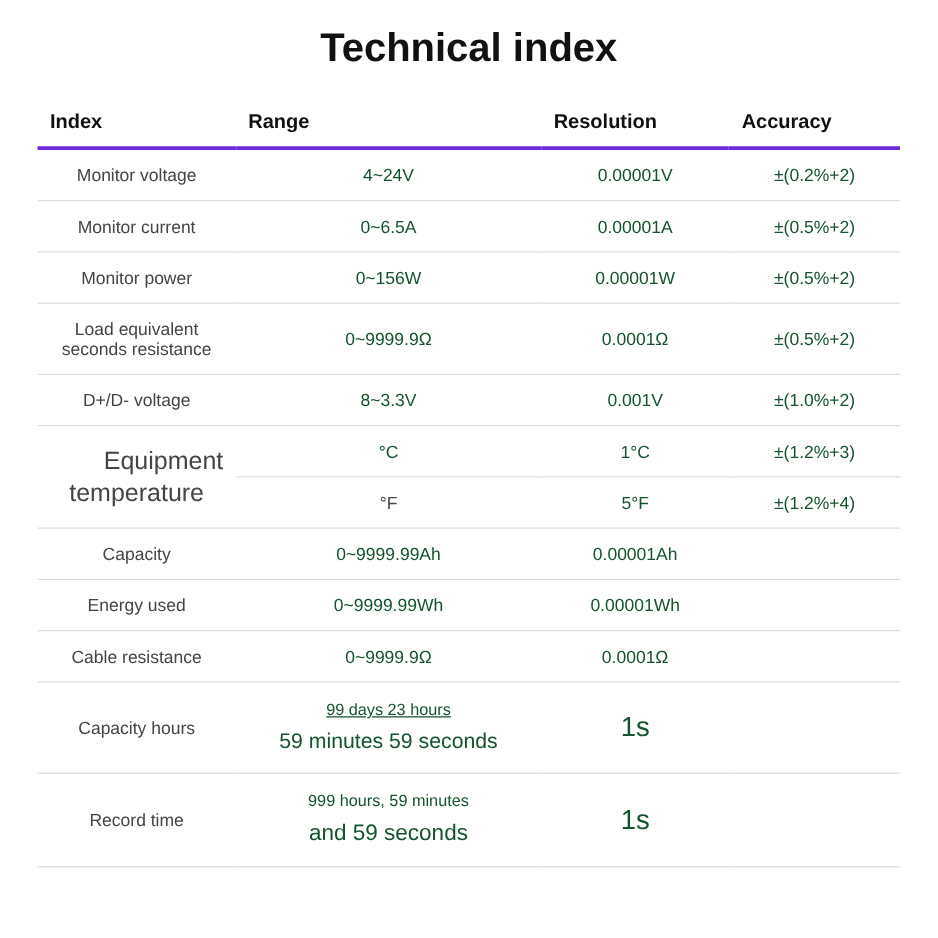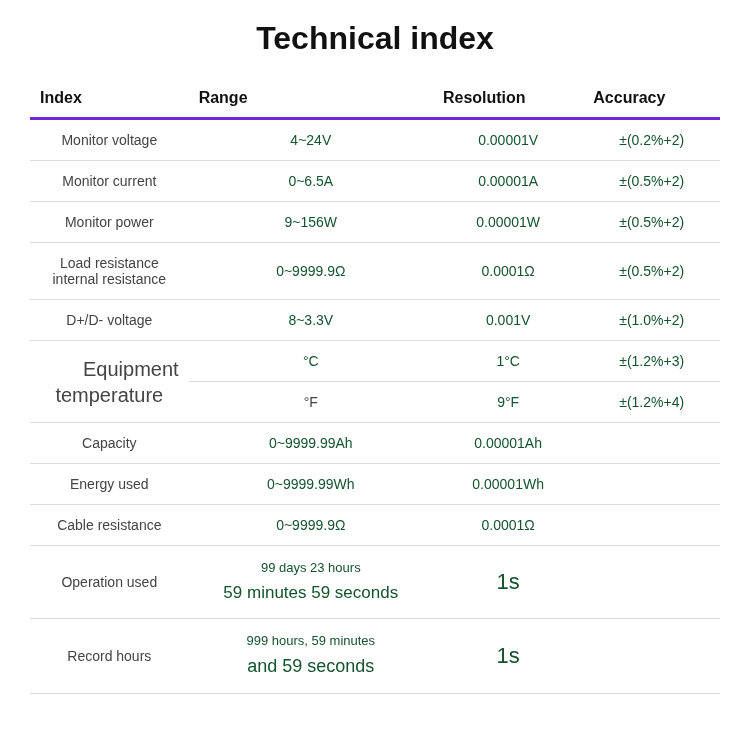--- a/index.html
+++ b/index.html
@@ -71,47 +71,47 @@
       <td>±(0.2%+2)</td>
     </tr>
       <tr>
       <td>Monitor current</td>
       <td>0~6.5A</td>
       <td>0.00001A</td>
       <td>±(0.5%+2)</td>
     </tr>
       <tr>
       <td>Monitor power</td>
-      <td>9~156W</td>
+      <td>0~156W</td>
       <td>0.00001W</td>
       <td>±(0.5%+2)</td>
     </tr>
       <tr>
-      <td>Load resistance internal resistance</td>
+      <td>Load equivalent seconds resistance</td>
       <td>0~9999.9Ω</td>
       <td>0.0001Ω</td>
       <td>±(0.5%+2)</td>
     </tr>
       <tr>
       <td>D+/D- voltage</td>
       <td>8~3.3V</td>
       <td>0.001V</td>
       <td>±(1.0%+2)</td>
     </tr>
       <tr>
       <td rowspan="2" style="vertical-align:middle;">
         <span style="font-size:20px; font-weight:500; line-height:1.3;margin-left:43px;">Equipment<br>temperature</span>
       </td>
       <td>°C</td>
       <td>1°C</td>
       <td>±(1.2%+3)</td>
     </tr>
       <tr>
       <td>°F</td>
-      <td>9°F</td>
+      <td>5°F</td>
       <td>±(1.2%+4)</td>
     </tr>
       <tr>
       <td>Capacity</td>
       <td>0~9999.99Ah</td>
       <td>0.00001Ah</td>
       <td></td>
     </tr>
       <tr>
       <td>Energy used</td>
@@ -119,30 +119,30 @@
       <td>0.00001Wh</td>
       <td></td>
     </tr>
       <tr>
       <td>Cable resistance</td>
       <td>0~9999.9Ω</td>
       <td>0.0001Ω</td>
       <td></td>
     </tr>
       <tr>
-      <td>Operation used</td>
+      <td>Capacity hours</td>
       <td>
-          <span style="display:block; font-size:13px; line-height:1.6;">99 days 23 hours</span>
+          <span style="display:block; font-size:13px; line-height:1.6;text-decoration:underline;">99 days 23 hours</span>
           <span style="display:block; font-size:17px; line-height:1.6;">59 minutes 59 seconds</span>
         </td>
       <td><span style="font-size:22px; font-weight:500;">1s</span></td>
       <td></td>
     </tr>
       <tr>
-      <td>Record hours</td>
+      <td>Record time</td>
       <td>
           <span style="display:block; font-size:13px; line-height:1.6;">999 hours, 59 minutes</span>
           <span style="display:block; font-size:18px; line-height:1.6;">and 59 seconds</span>
         </td>
       <td><span style="font-size:22px; font-weight:500;">1s</span></td>
       <td></td>
     </tr>
     </tbody>
 </table>
 

